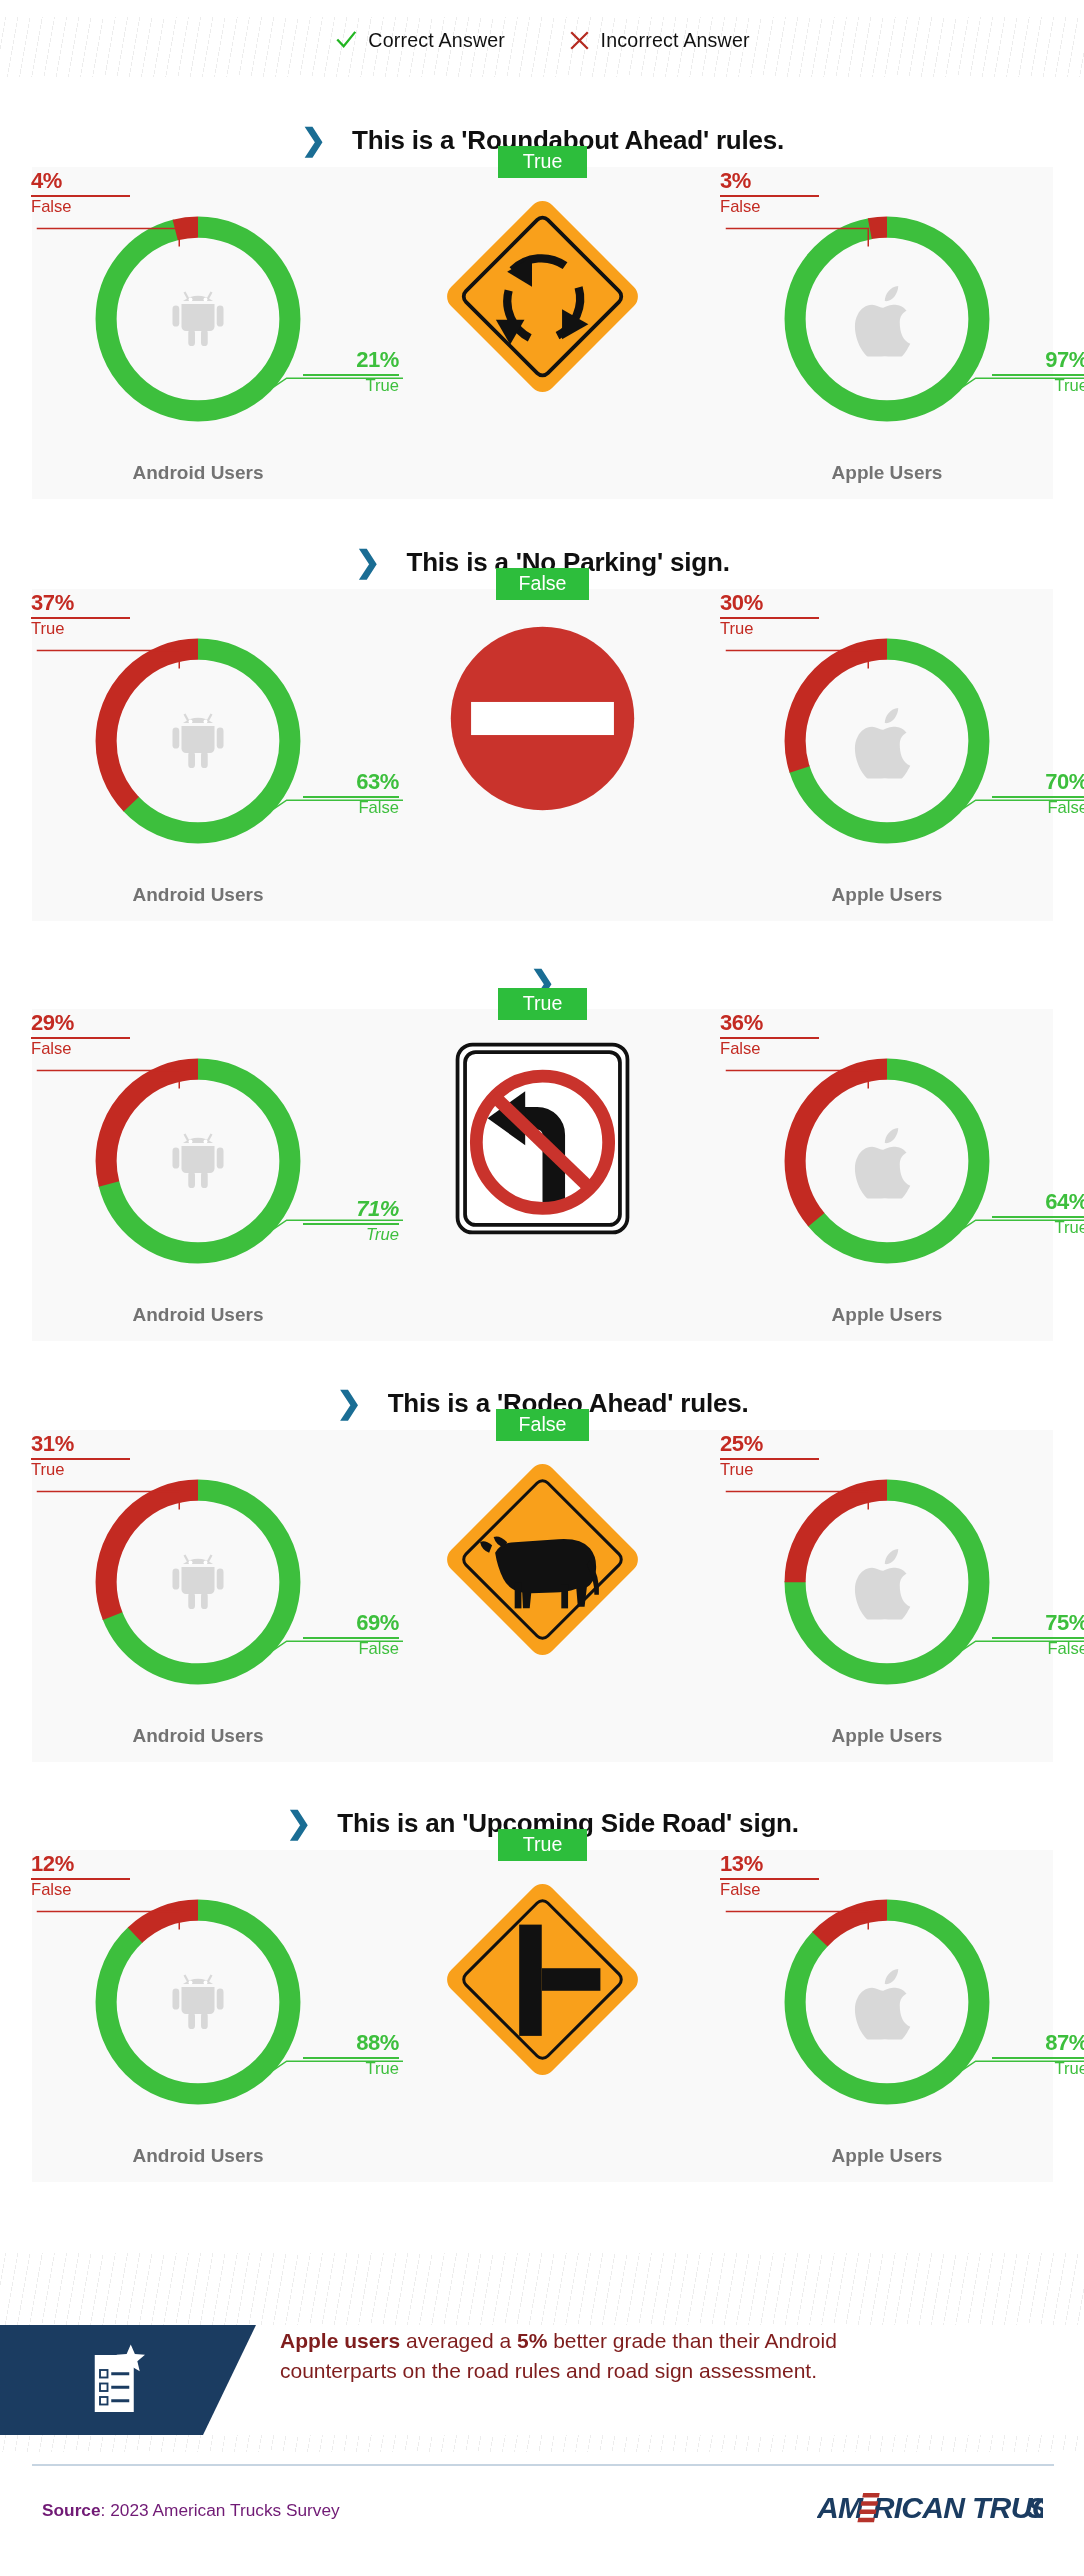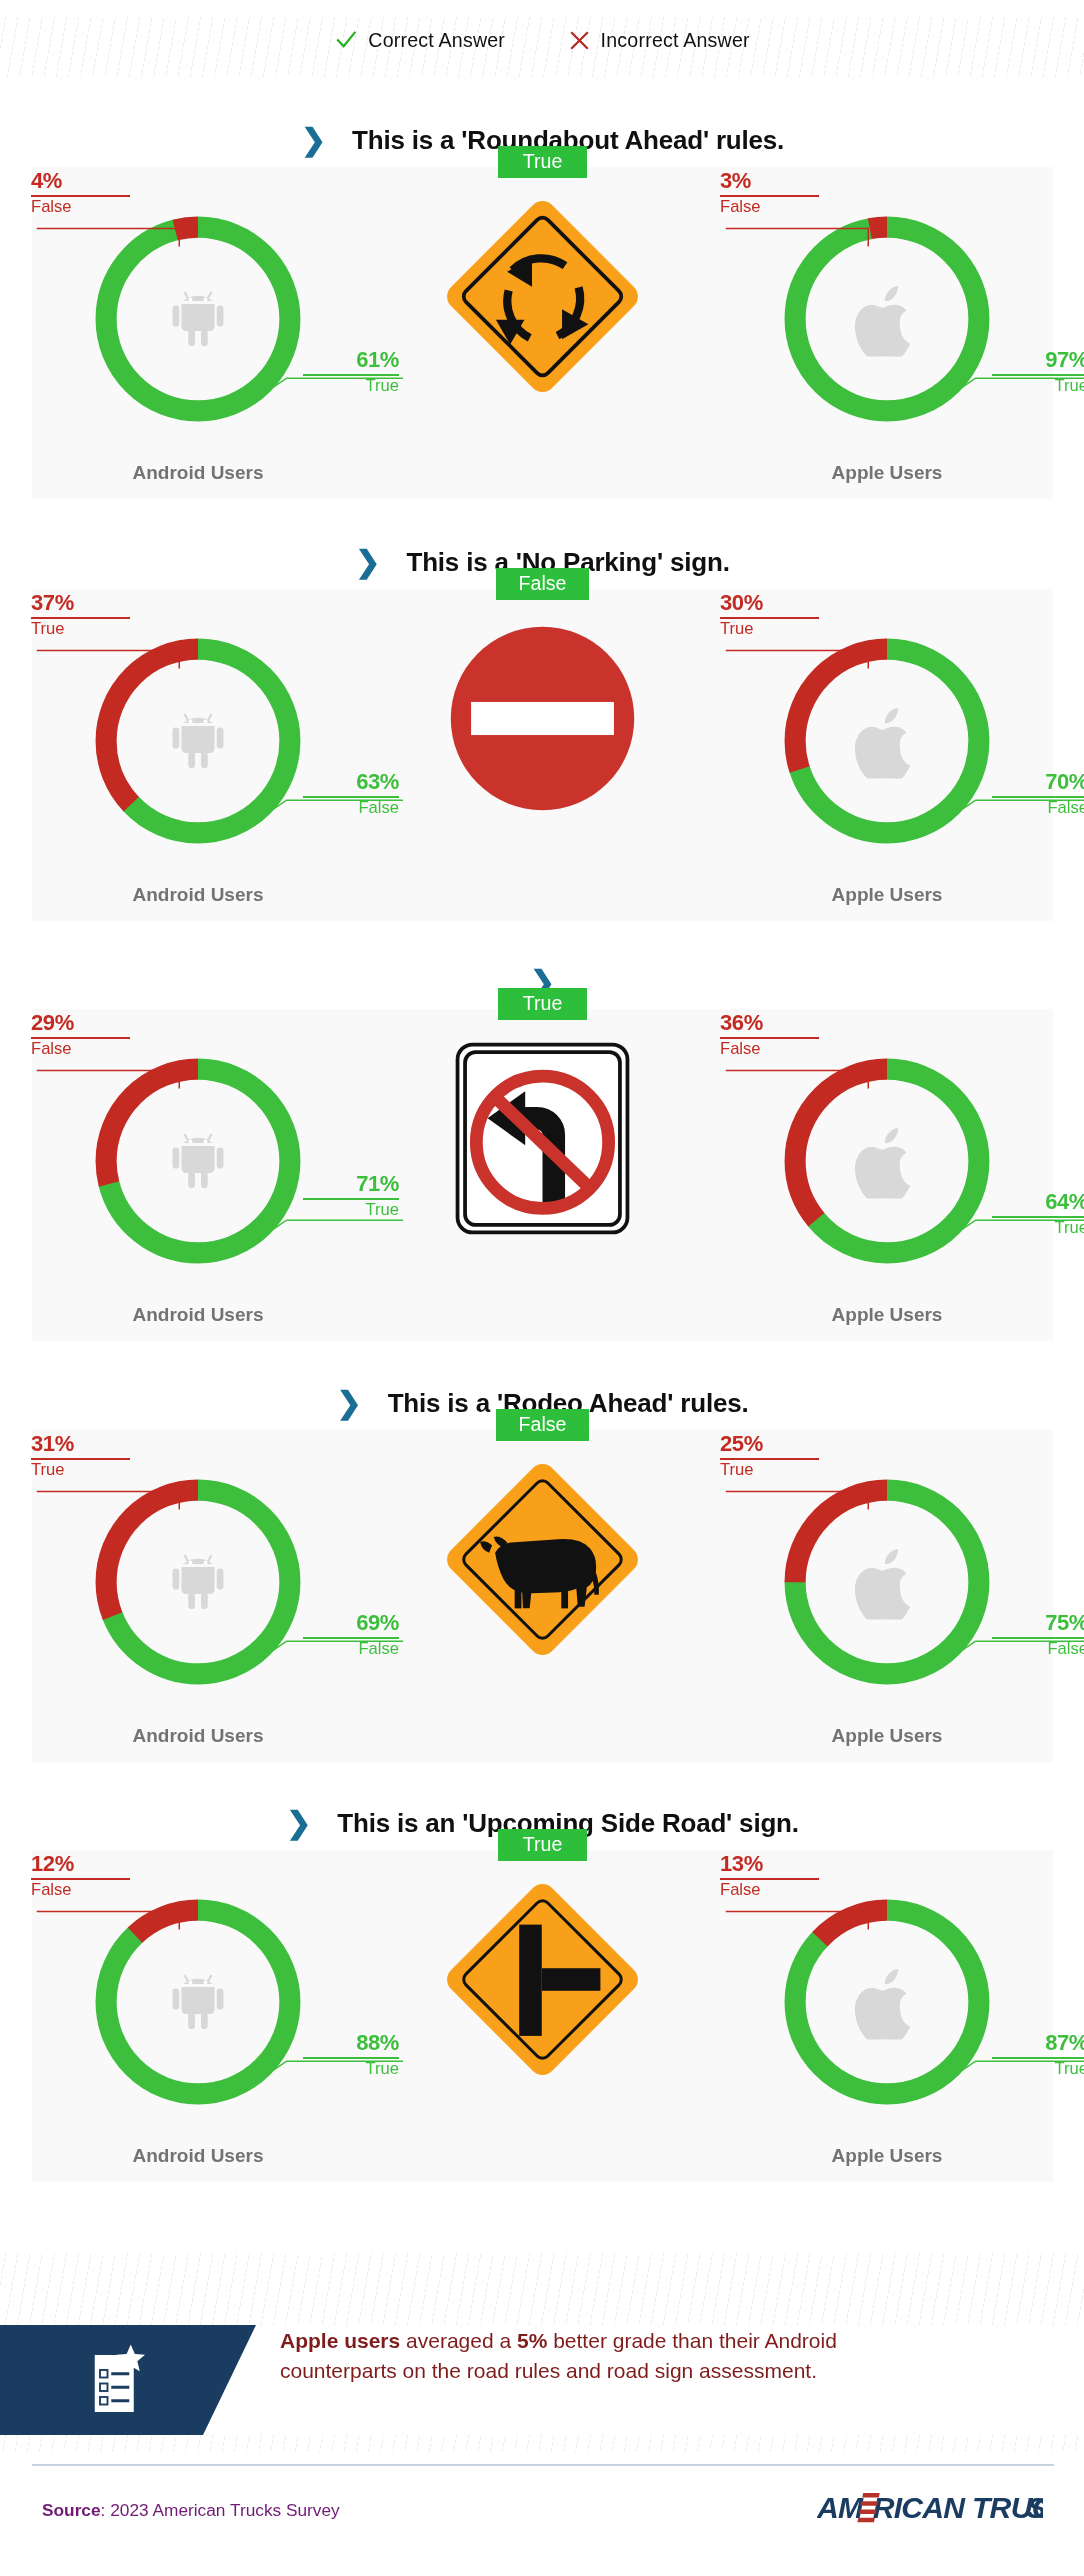--- a/index.html
+++ b/index.html
@@ -181,21 +181,21 @@
       </svg>
       <svg class="leader" style="left:185px;top:148px;" width="136" height="53" viewBox="0 0 180 70">
         <path d="M4 44 L22 32 H176" stroke="#3dbf3d" stroke-width="2" fill="none"></path>
       </svg>
       <div class="callout left cal-red" style="left:-54px;top:-36px;width:99px;">
         <div class="pct">4%</div>
         <div class="ln"></div>
         <div class="tf">False</div>
       </div>
       <div class="callout right cal-green" style="left:218px;top:143px;width:96px;">
-        <div class="pct">61%</div>
+        <div class="pct">21%</div>
         <div class="ln"></div>
         <div class="tf">True</div>
       </div>
     </div>
     <div class="users-label">Android Users</div>
         </div>
         <div class="sign-col">
           <div class="badge">True</div>
                    <div class="sign-img">
             <svg viewBox="0 0 270 270" width="203" height="203">
@@ -369,21 +369,21 @@
         <path d="M6 34 H196 V58" stroke="#c32a22" stroke-width="2" fill="none"></path>
       </svg>
       <svg class="leader" style="left:185px;top:148px;" width="136" height="53" viewBox="0 0 180 70">
         <path d="M4 44 L22 32 H176" stroke="#3dbf3d" stroke-width="2" fill="none"></path>
       </svg>
       <div class="callout left cal-red" style="left:-54px;top:-36px;width:99px;">
         <div class="pct">29%</div>
         <div class="ln"></div>
         <div class="tf">False</div>
       </div>
-      <div class="callout right cal-green" style="left:218px;top:125px;width:96px;">
+      <div class="callout right cal-green" style="left:218px;top:150px;width:96px;font-style:italic;">
         <div class="pct">71%</div>
         <div class="ln"></div>
         <div class="tf">True</div>
       </div>
     </div>
     <div class="users-label">Android Users</div>
         </div>
         <div class="sign-col">
           <div class="badge">True</div>
                    <div class="sign-img">

